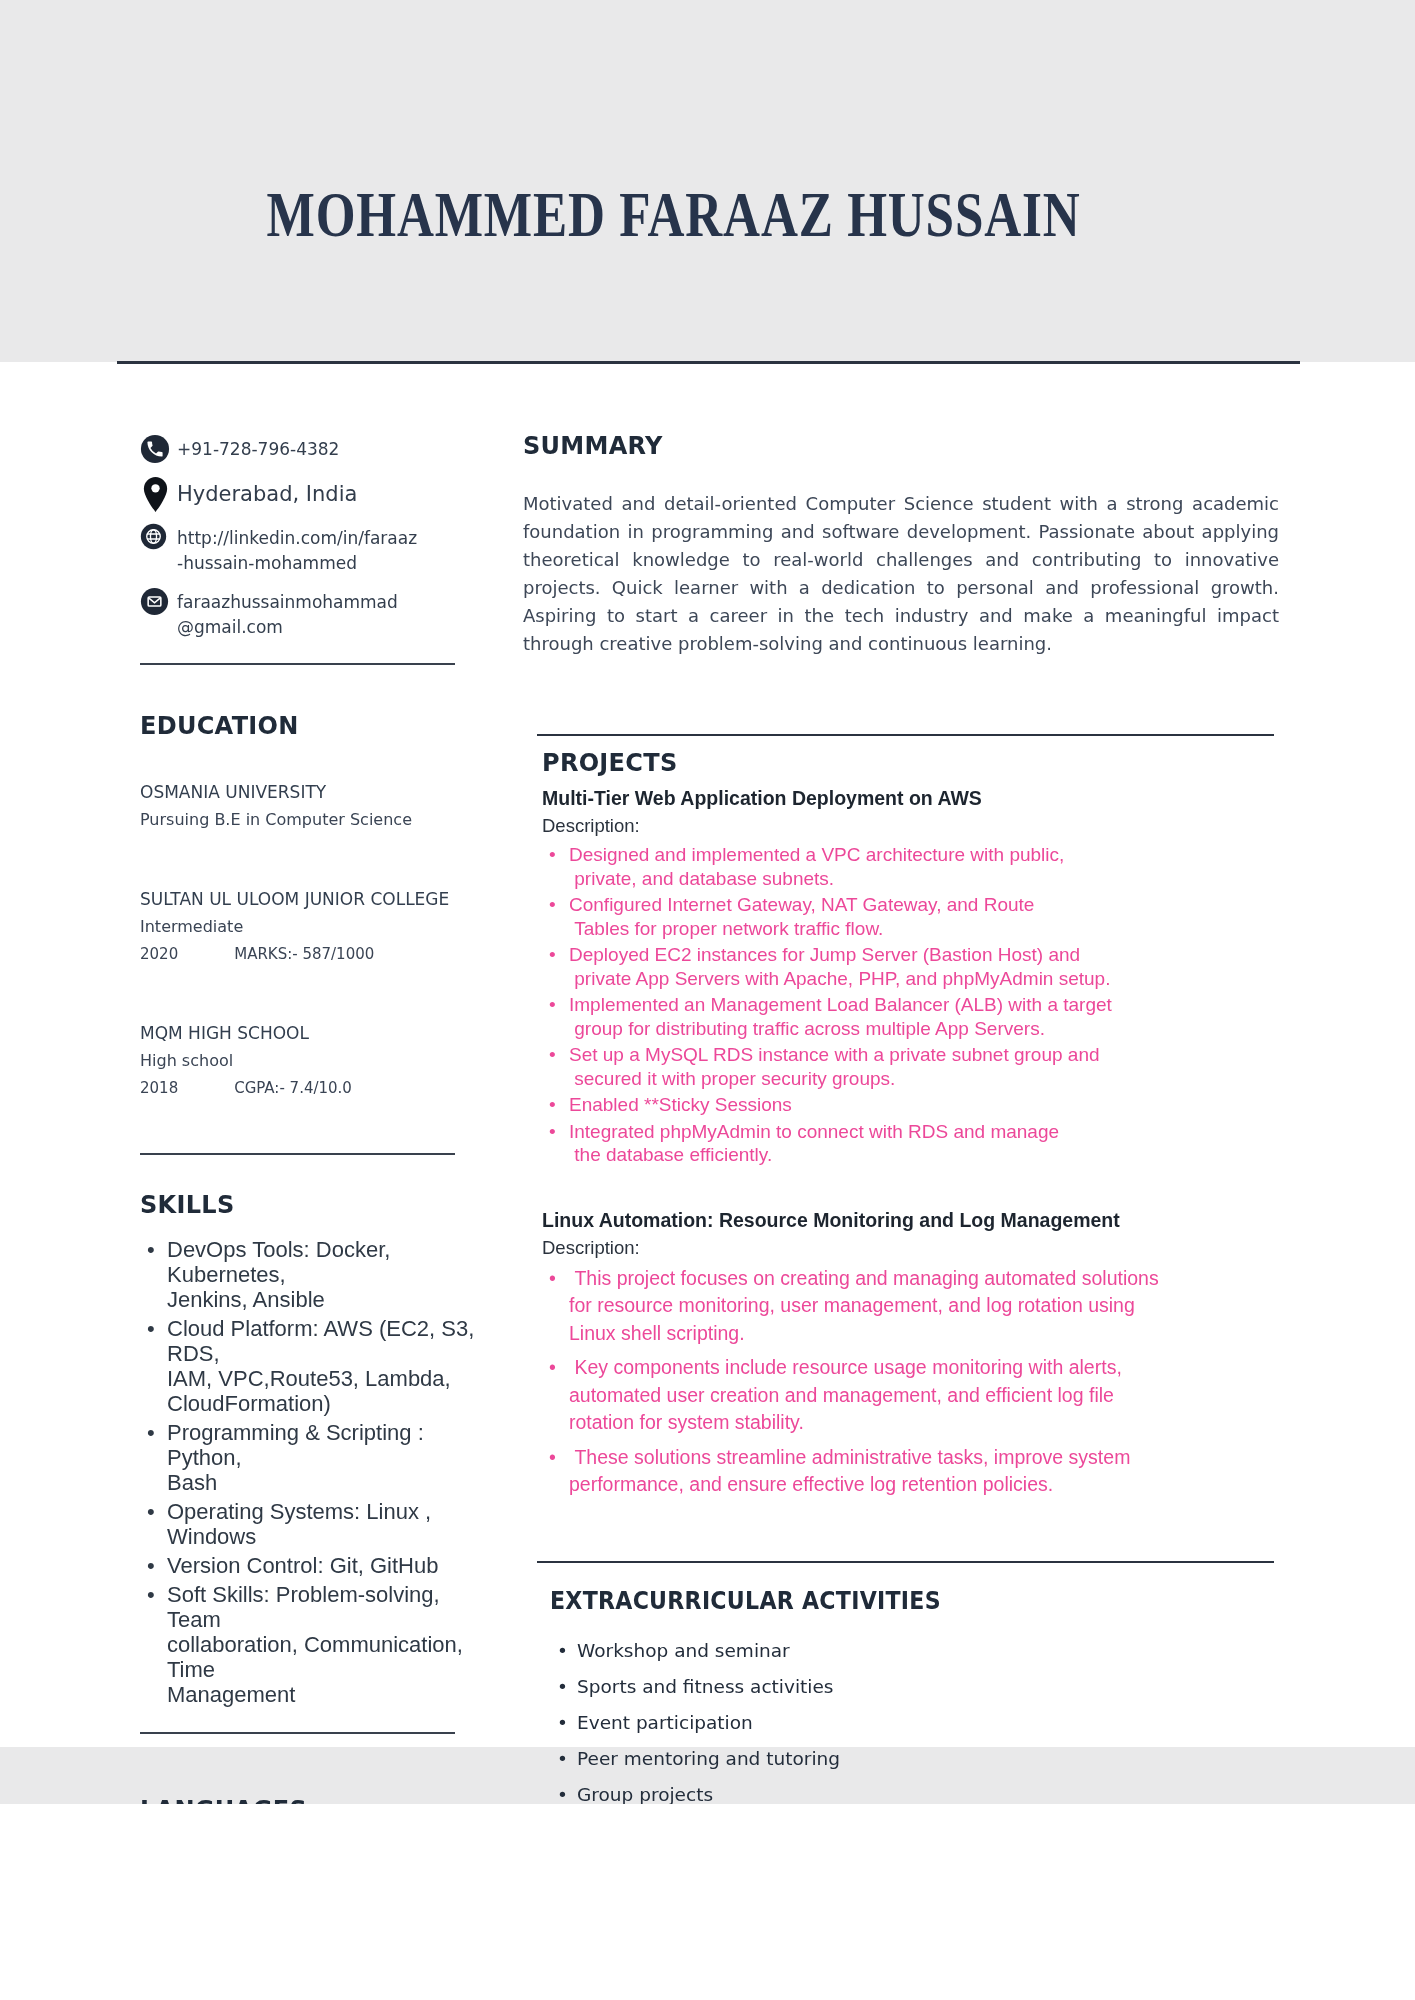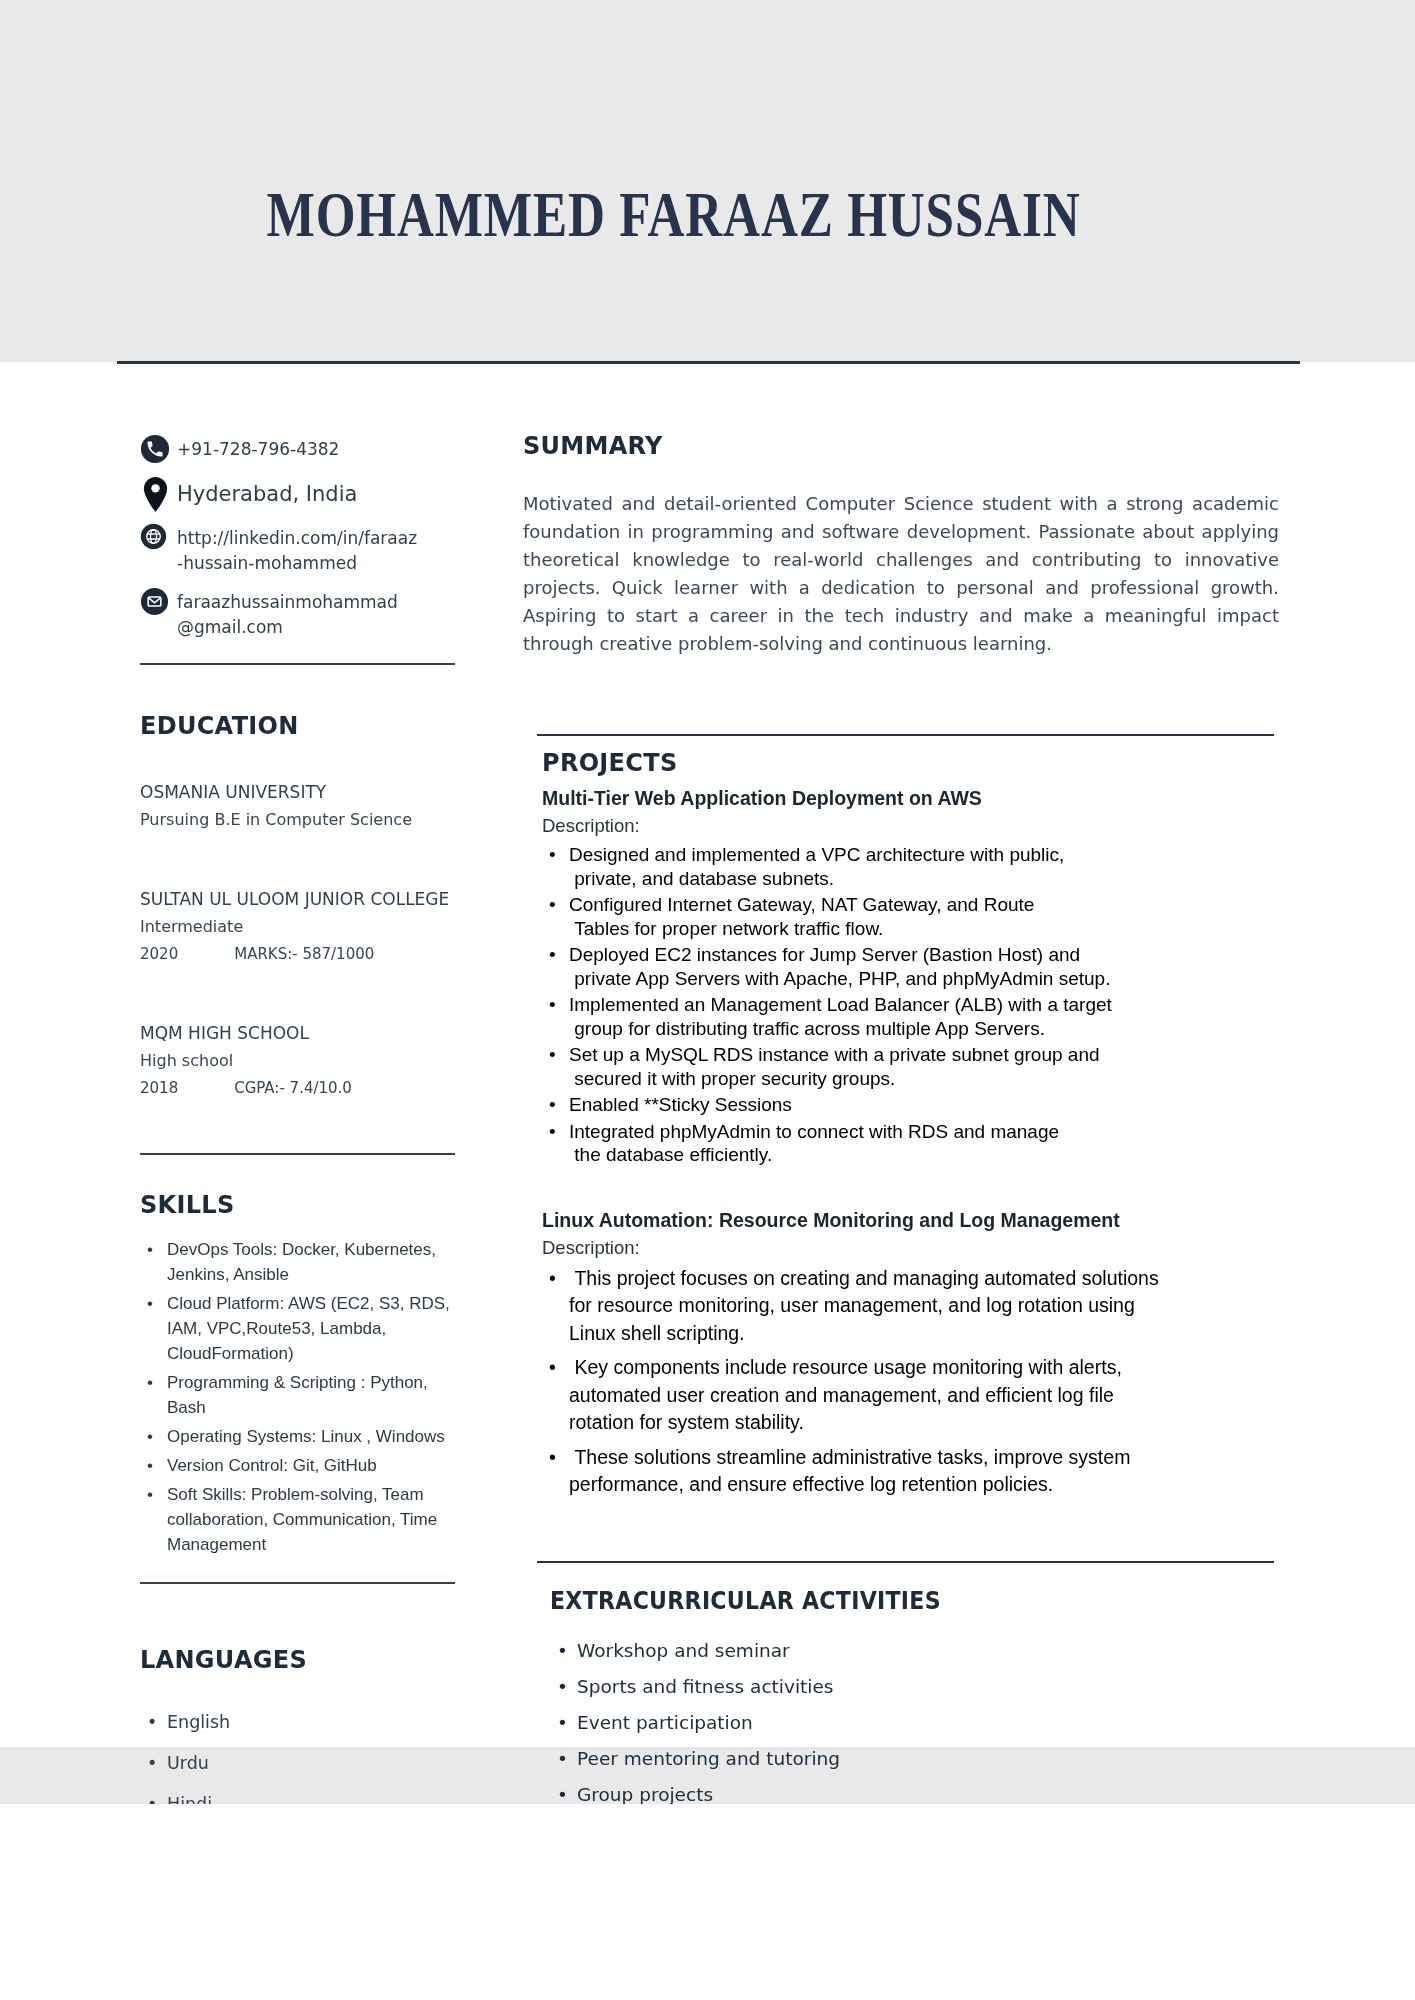--- a/index.html
+++ b/index.html
@@ -50,41 +50,41 @@
   .edu-entry + .edu-entry { margin-top: 60px; }
   .edu-school { font-size: 17px; color: #323e4e; }
   .edu-detail { font-size: 16px; color: #3a4454; margin-top: 8px; }
   .edu-score-row { display: flex; gap: 56px; margin-top: 9px; font-size: 15px; color: #3a4454; }
   .d-after-edu { margin-top: 56px; }
   .skills-title { margin-top: 36px; }
   ul.blist { list-style: none; }
   ul.blist li { position: relative; padding-left: 27px; }
   ul.blist li::before { content: "•"; position: absolute; left: 7px; top: 0; }
   .skills-list { margin-top: 18px; font-family: "Liberation Sans", sans-serif;
-                 font-size: 17px; color: #2f3945; }
+                 font-size: 22px; color: #2f3945; }
   .skills-list li { line-height: 25px; margin-bottom: 4px; }
   .d-after-skills { margin-top: 25px; }
   .lang-title { margin-top: 62px; }
   .lang-list { margin-top: 38px; font-size: 17.5px; color: #333d4c; }
   .lang-list li { margin-bottom: 21px; line-height: 20px; }
   
   .right-col { position: absolute; left: 523px; top: 432px; width: 792px; }
   .summary-text {
     margin-top: 30px; width: 756px;
     font-size: 18px; line-height: 28px; text-align: justify; color: #3d4757;
   }
   .right-divider { border-top: 2px solid #2b3340; width: 737px; margin-left: 14px; }
   .d-before-projects { margin-top: 76px; }
   .projects-title { margin-top: 13px; margin-left: 19px; font-size: 25px; }
   .project { margin-left: 19px; font-family: "Liberation Sans", sans-serif; }
   .project-1 { margin-top: 10px; }
   .project-2 { margin-top: 42px; }
   .project-name { font-size: 19.5px; font-weight: 700; color: #1d252f; }
   .desc-label { font-size: 18.5px; color: #2a323d; margin-top: 5px; }
-  .proj-list { margin-top: 6px; font-size: 19px; color: #000000; }
+  .proj-list { margin-top: 6px; font-size: 19px; color: #ec4899; }
   .project-1 .proj-list li { line-height: 23.5px; margin-bottom: 3px; }
   .project-2 .proj-list { font-size: 19.5px; }
   .project-2 .proj-list li { line-height: 27.5px; margin-bottom: 7px; }
   .d-before-extra { margin-top: 62px; }
   .extra-title { margin-top: 24px; margin-left: 27px; transform: scaleX(0.92); transform-origin: left; }
   .extra-list { margin-top: 22px; margin-left: 27px; font-size: 18.5px; color: #232d3b; }
   .extra-list li { margin-bottom: 9px; line-height: 27px; }
 </style>
 </head>
 <body>

